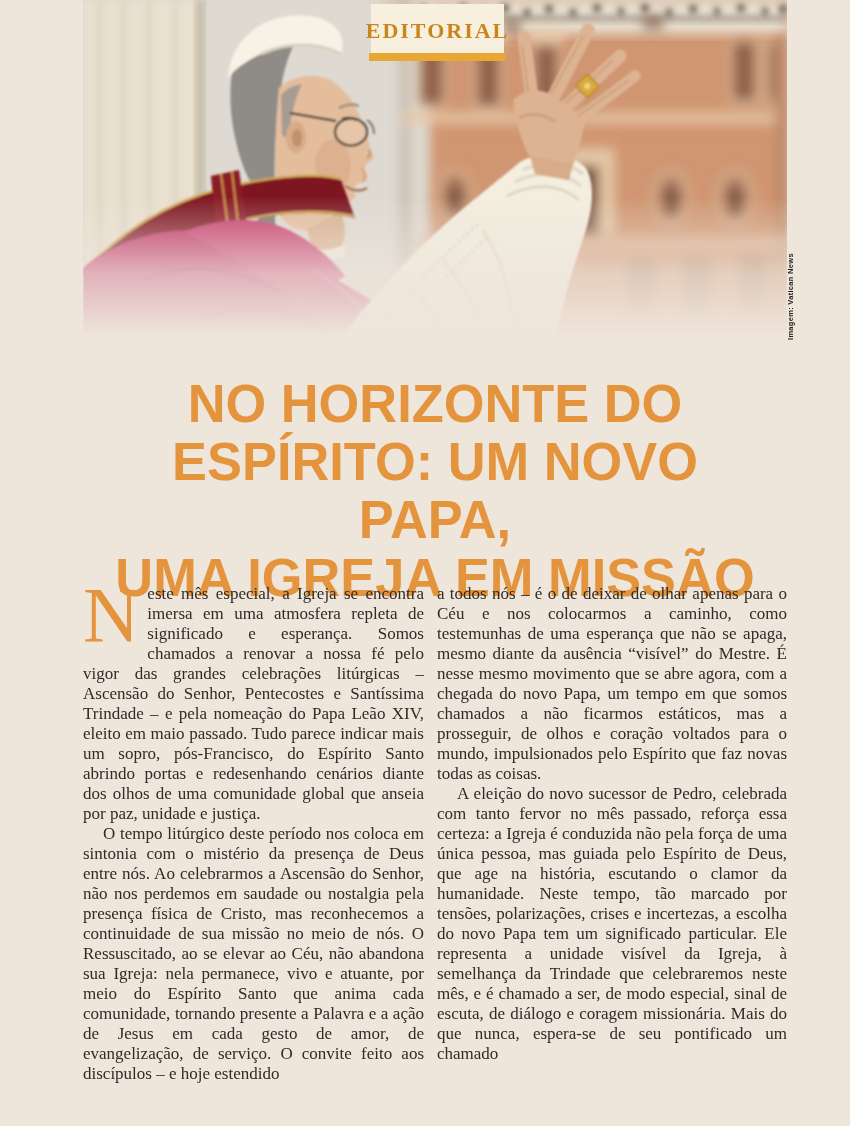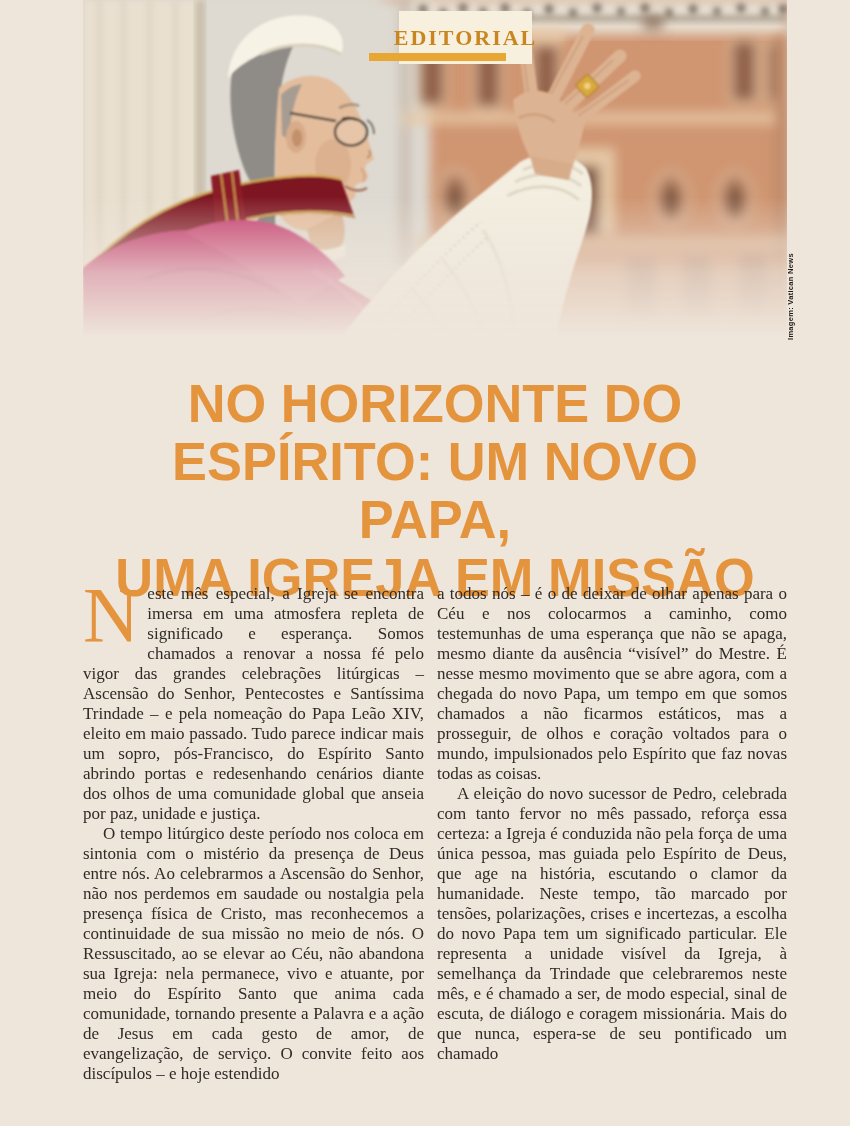--- a/index.html
+++ b/index.html
@@ -20,25 +20,24 @@
     position:absolute;inset:0;
     background:linear-gradient(180deg,
       rgba(238,229,219,0) 0%,
       rgba(238,229,219,0) 56%,
       rgba(238,229,219,.72) 78%,
       rgba(238,229,219,1) 96%);
     pointer-events:none;
   }
   
   .badge{
-    position:absolute;left:371px;top:11px;width:133px;height:53px;
+    position:absolute;left:371px;top:4px;width:133px;height:53px;
     background:#F8F0DE;
     display:flex;align-items:center;justify-content:center;
     z-index:5;
-    margin-left:28px;
   }
   .badge span{
     font-family:"Liberation Serif", serif;
     font-weight:700;font-size:22px;letter-spacing:2px;
     color:#C9861E;
   }
   .badge-bar{
     position:absolute;left:369px;top:53px;width:137px;height:8px;
     background:#E8A733;z-index:5;
   }

